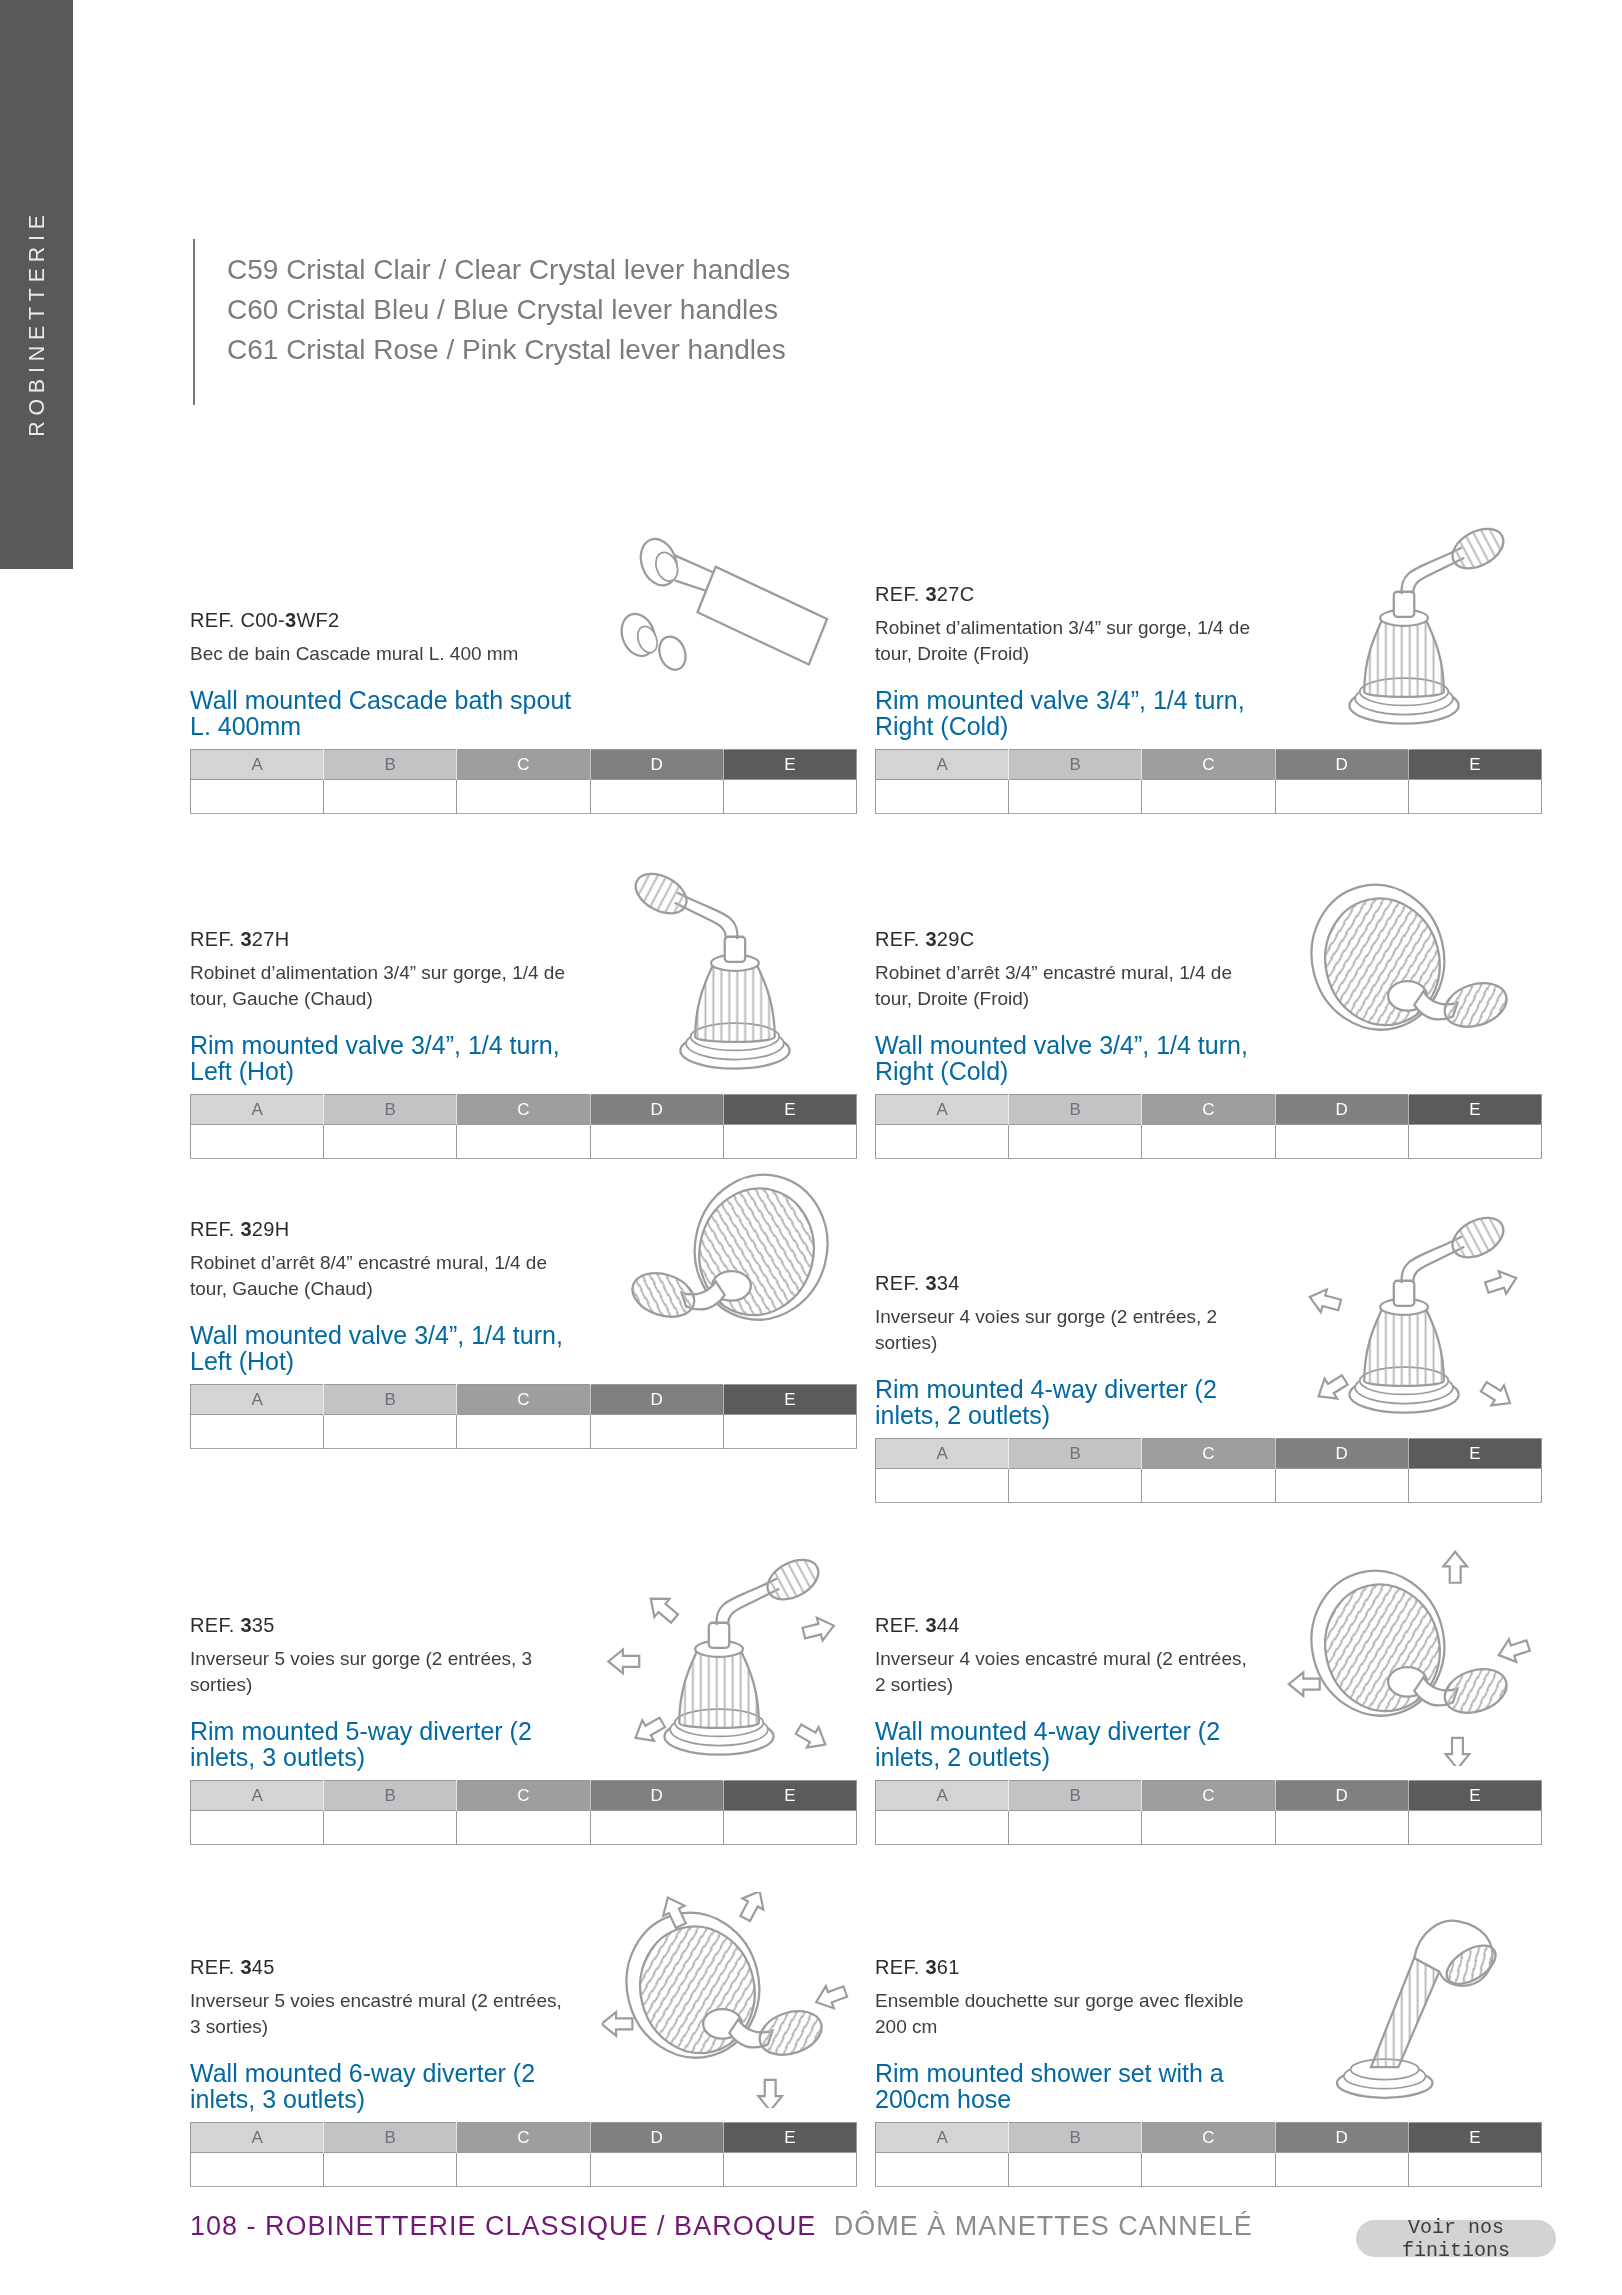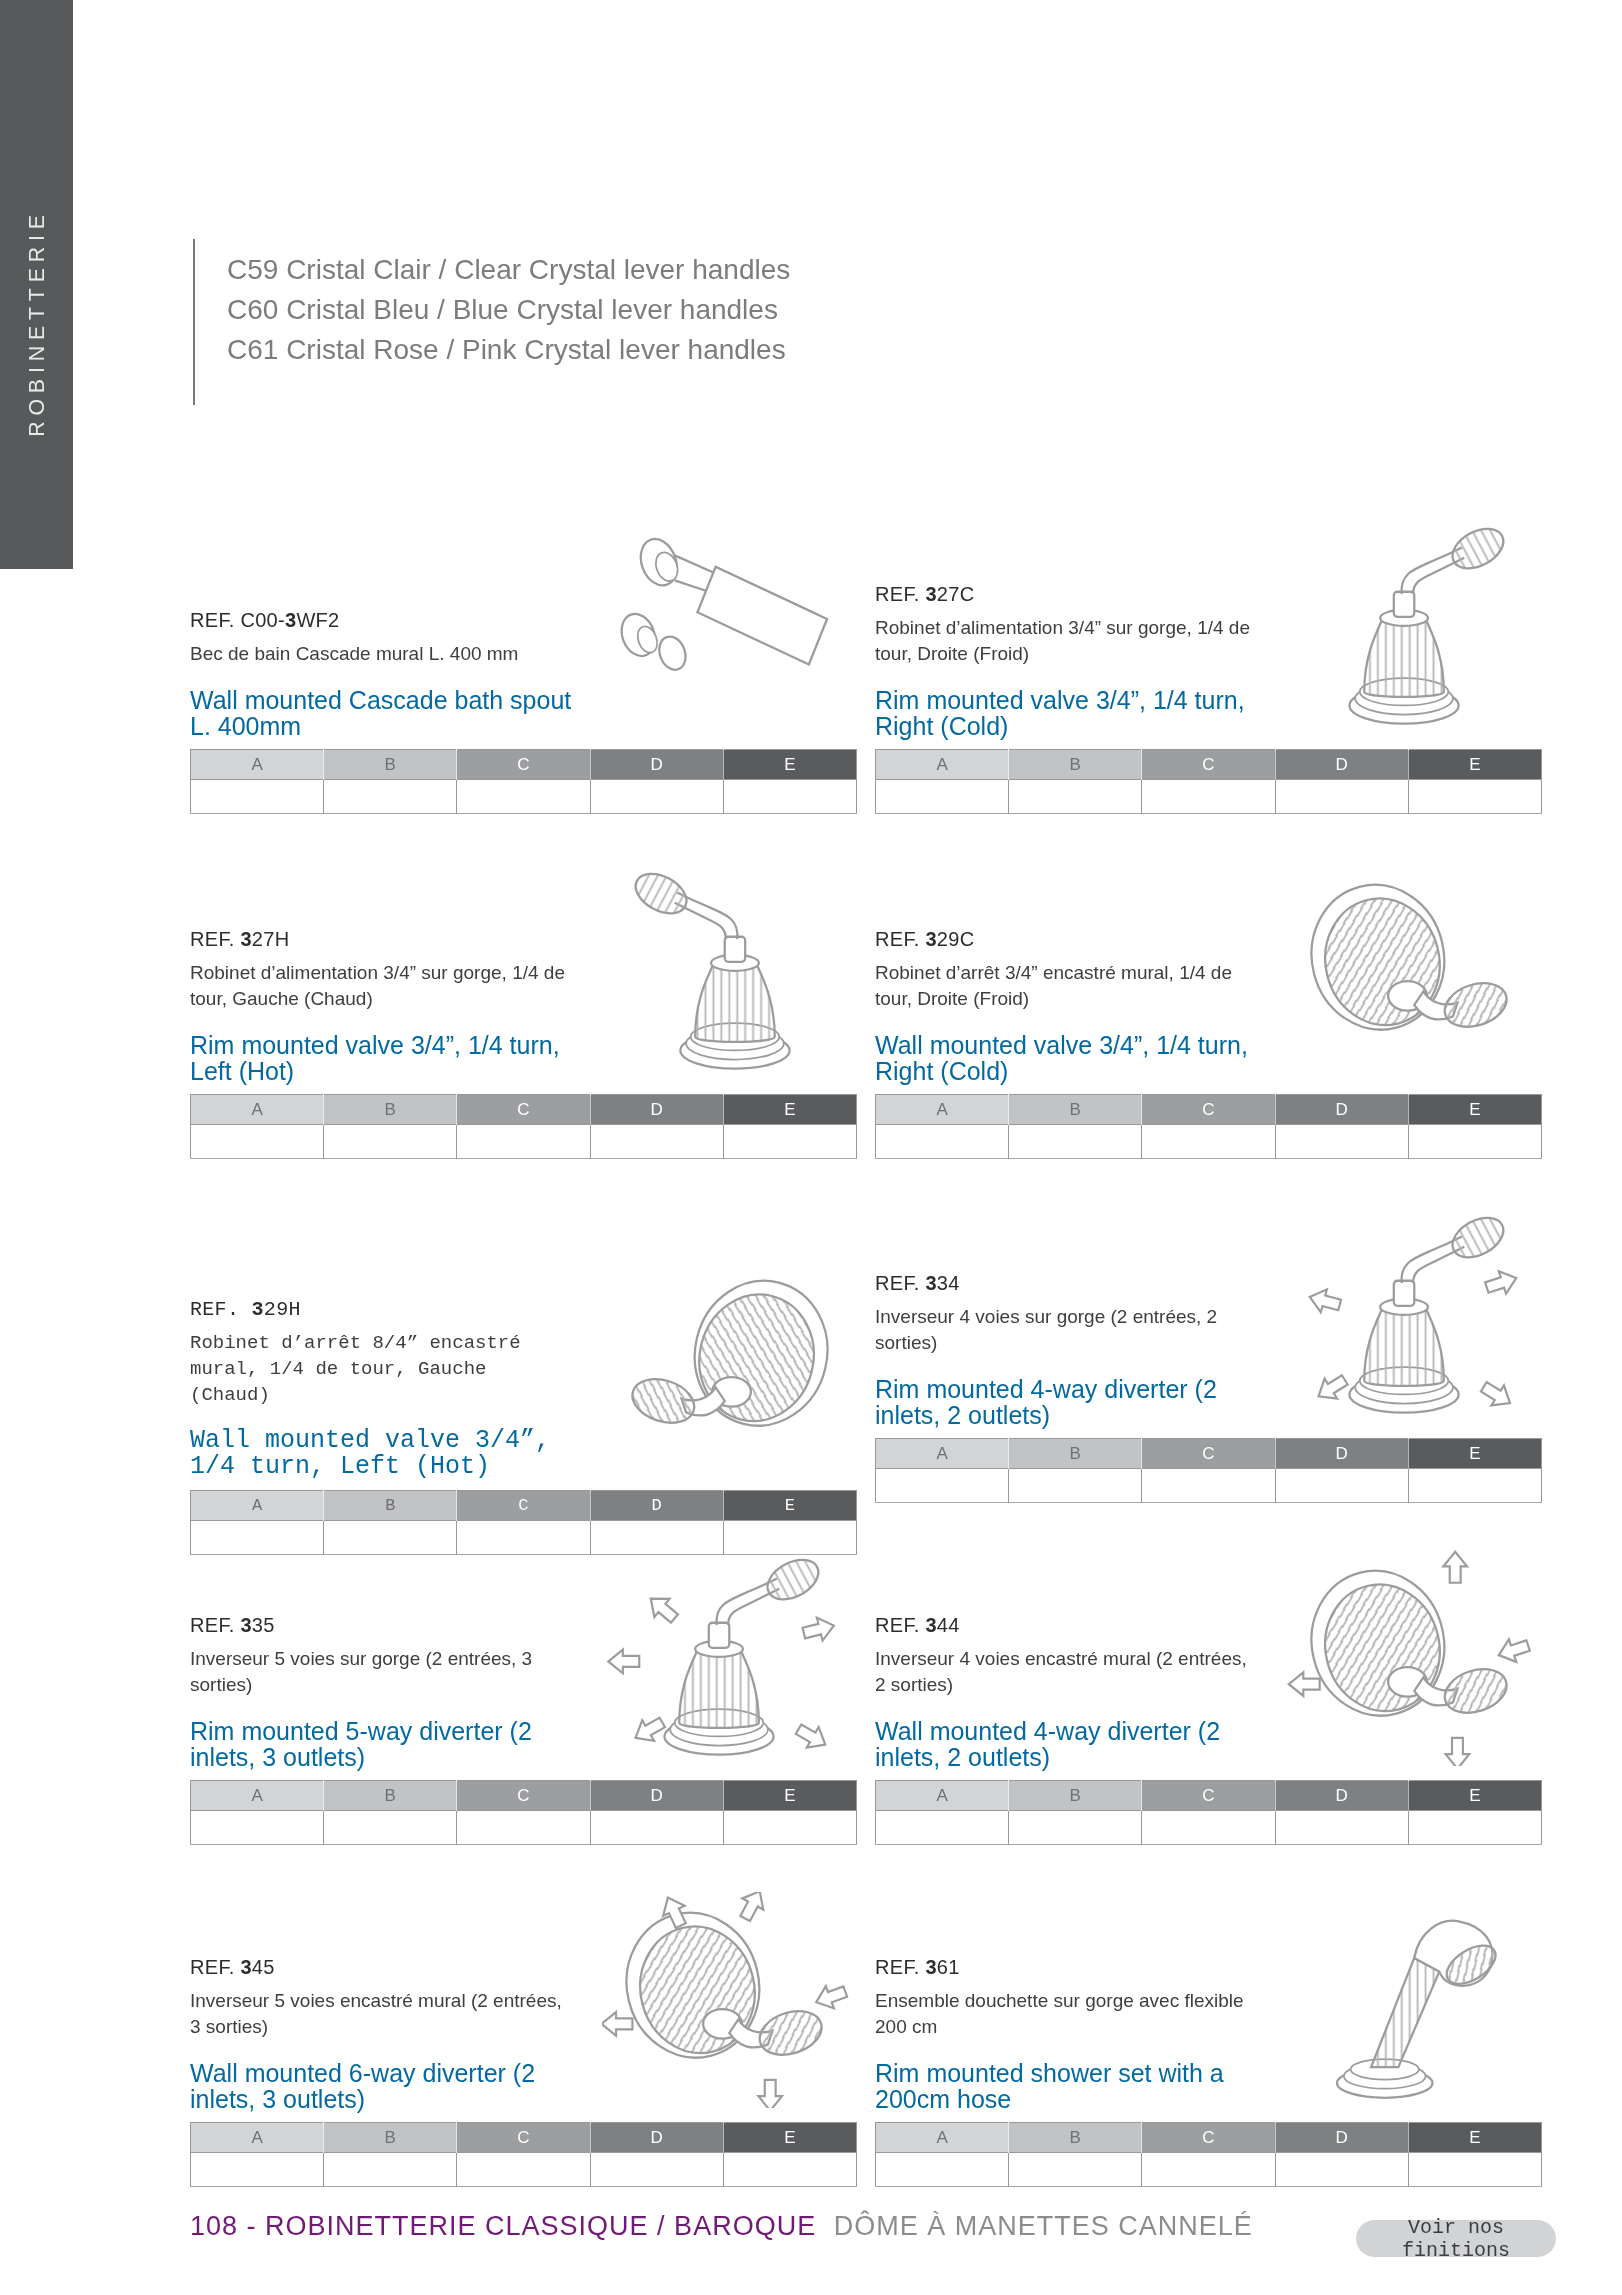--- a/index.html
+++ b/index.html
@@ -290,21 +290,21 @@
             <tr class="spec-body">
               <td></td>
               <td></td>
               <td></td>
               <td></td>
               <td></td>
             </tr>
           </tbody>
     </table>
   </section>
-      <section class="cell" style="left: 190px; top: 1248px; width: 667px; font-family: Liberation Mono, monospace;">
+      <section class="cell" style="left: 190px; top: 1142px; width: 667px;">
     <div class="cell-body">
       <div class="cell-text">
         <div class="ref">
           <span>REF. </span><span></span><span class="b">3</span><span>29H</span>
         </div>
         <div class="fr">Robinet d’arrêt 8/4” encastré mural, 1/4 de tour, Gauche (Chaud)</div>
         <div class="en">Wall mounted valve 3/4”, 1/4 turn, Left (Hot)</div>
       </div>
       <div class="cell-fig">
         <svg class="fig" viewBox="0 0 220 190">

